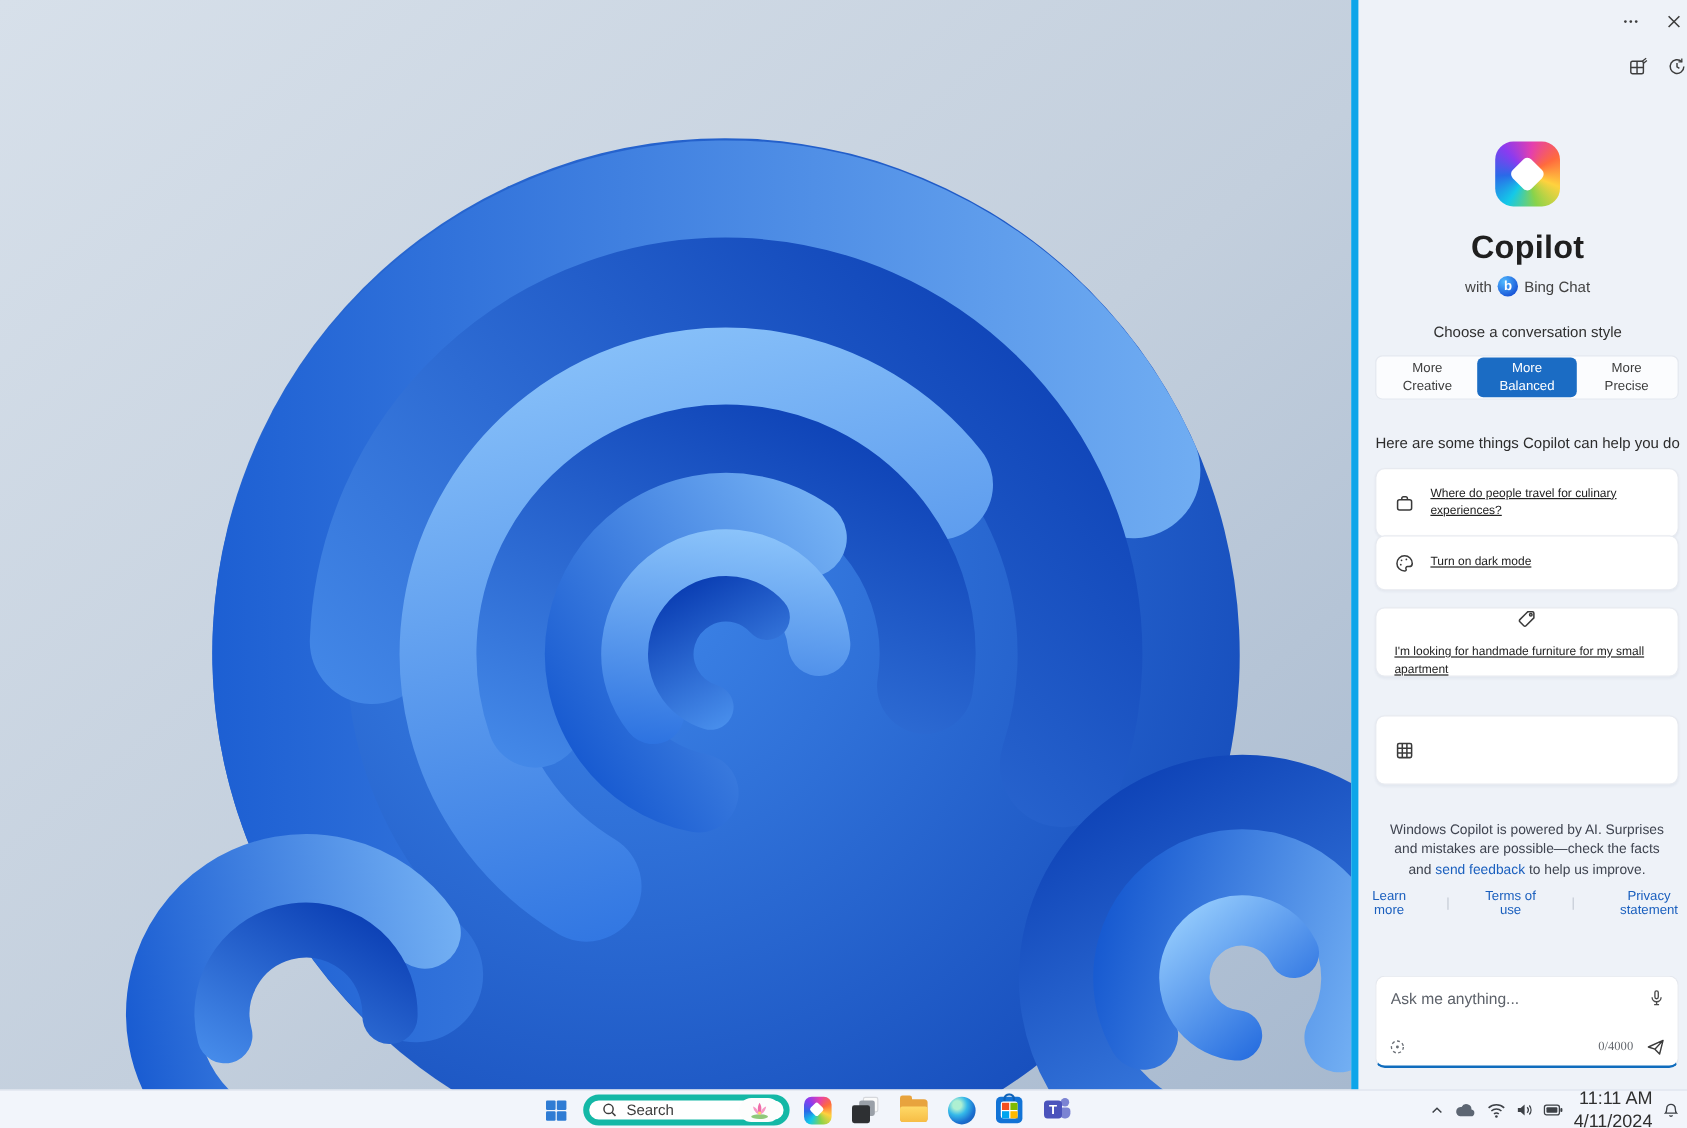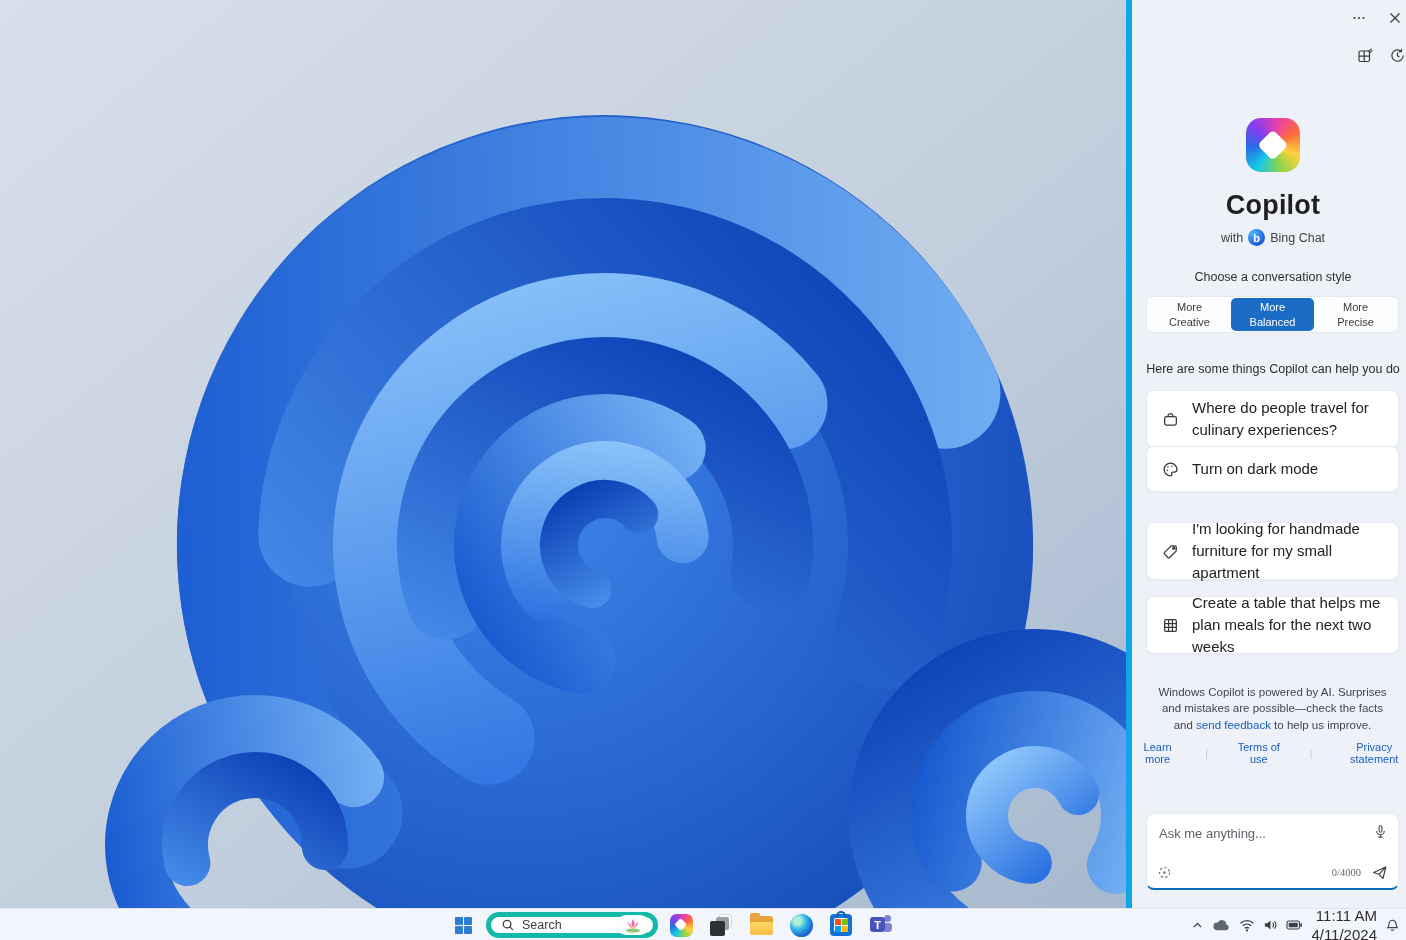--- a/index.html
+++ b/index.html
@@ -38,24 +38,24 @@
             border:1px solid #e4e8ef; border-radius:6px; display:flex; padding:1px; }
   .style-tab { flex:1; display:flex; align-items:center; justify-content:center; border-radius:5px;
                font-size:11px; line-height:1.3; color:#3c3c3c; text-align:center; white-space:pre-line; cursor:pointer; }
   .style-tab.selected { background:#1b6cc4; color:#fff; }
 
   .sugg-header { position:absolute; top:362px; width:100%; text-align:center; font-size:12.5px; color:#2c2c2c; }
   .card { position:absolute; left:14px; width:253px; background:#fff; border:1px solid #e7eaf0; border-radius:8px;
           display:flex; align-items:center; gap:13px; padding:0 15px; cursor:pointer;
           box-shadow:0 1px 2px rgba(40,60,90,.05); }
   .card .c-icon { flex:0 0 auto; color:#3a3a3a; display:flex; }
-  .card .c-text { font-size:15px; line-height:1.45; color:#222; }
+  .card .c-text { font-size:10px; line-height:1.45; color:#222;text-decoration:underline; }
   .card1 { top:390px; height:58px; }
   .card2 { top:446px; height:46px; }
-  .card3 { top:522px; height:58px; }
+  .card3 { top:506px; height:58px;flex-direction:column; }
   .card4 { top:596px; height:58px; }
 
   .disclaimer { position:absolute; top:684px; left:22px; width:237px; text-align:center;
                 font-size:11.5px; line-height:1.42; color:#3f4450; }
   .link { color:#1a5fbe; cursor:pointer;text-align:center; }
   .links-row { position:absolute; top:741px; width:100%; display:flex; justify-content:center; align-items:center;
                gap:22px; font-size:11px; color:#1a5fbe; }
   .links-row .sep { color:#c3c9d3; }
 
   .inputbox { position:absolute; left:14px; top:813px; width:253px; height:77px; background:#fff;
@@ -259,21 +259,20 @@
       <span class="c-text">I'm looking for handmade furniture for my small apartment</span>
     </div>
 
     <div class="card card4">
       <span class="c-icon">
         <svg width="17" height="17" viewBox="0 0 16 16" fill="none" stroke="currentColor" stroke-width="1.2">
           <rect x="2.5" y="2.5" width="11" height="11" rx="1.2"></rect>
           <path d="M6.2 2.5 v11 M9.8 2.5 v11 M2.5 6.2 h11 M2.5 9.8 h11"></path>
         </svg>
       </span>
-      <span class="c-text">Create a table that helps me plan meals for the next two weeks</span>
     </div>
 
     <div class="disclaimer">
       <span>Windows Copilot is powered by AI. Surprises and mistakes are possible—check the facts and</span>
       <span class="link">send feedback</span>
       <span>to help us improve.</span>
     </div>
 
     <div class="links-row">
       <span class="link">Learn more</span>

